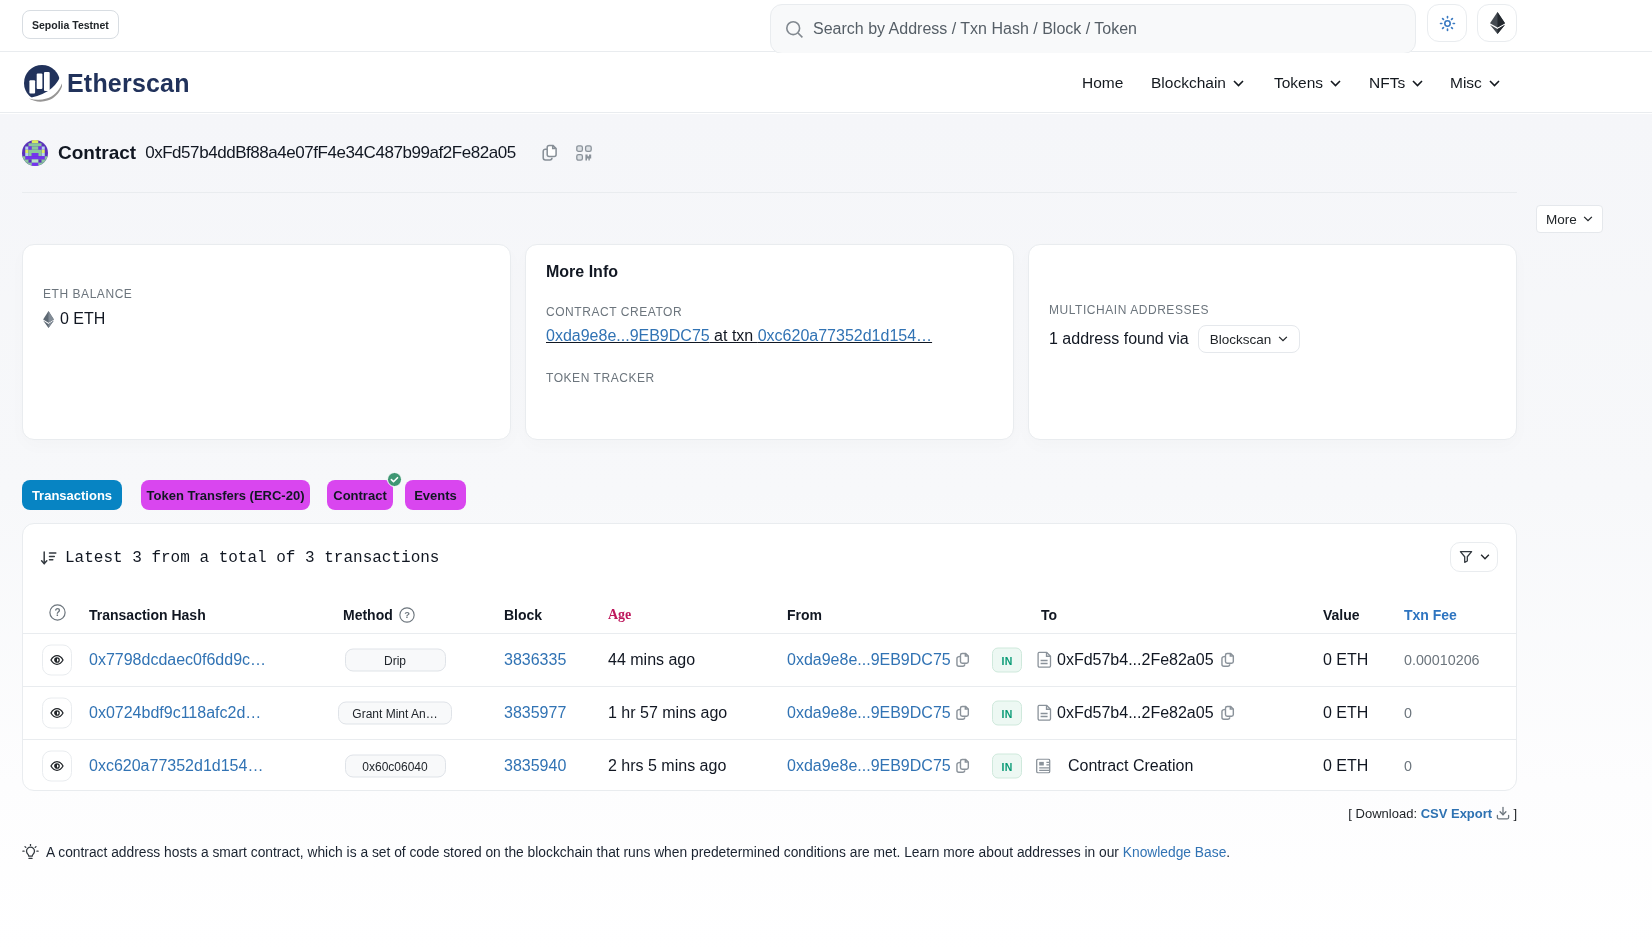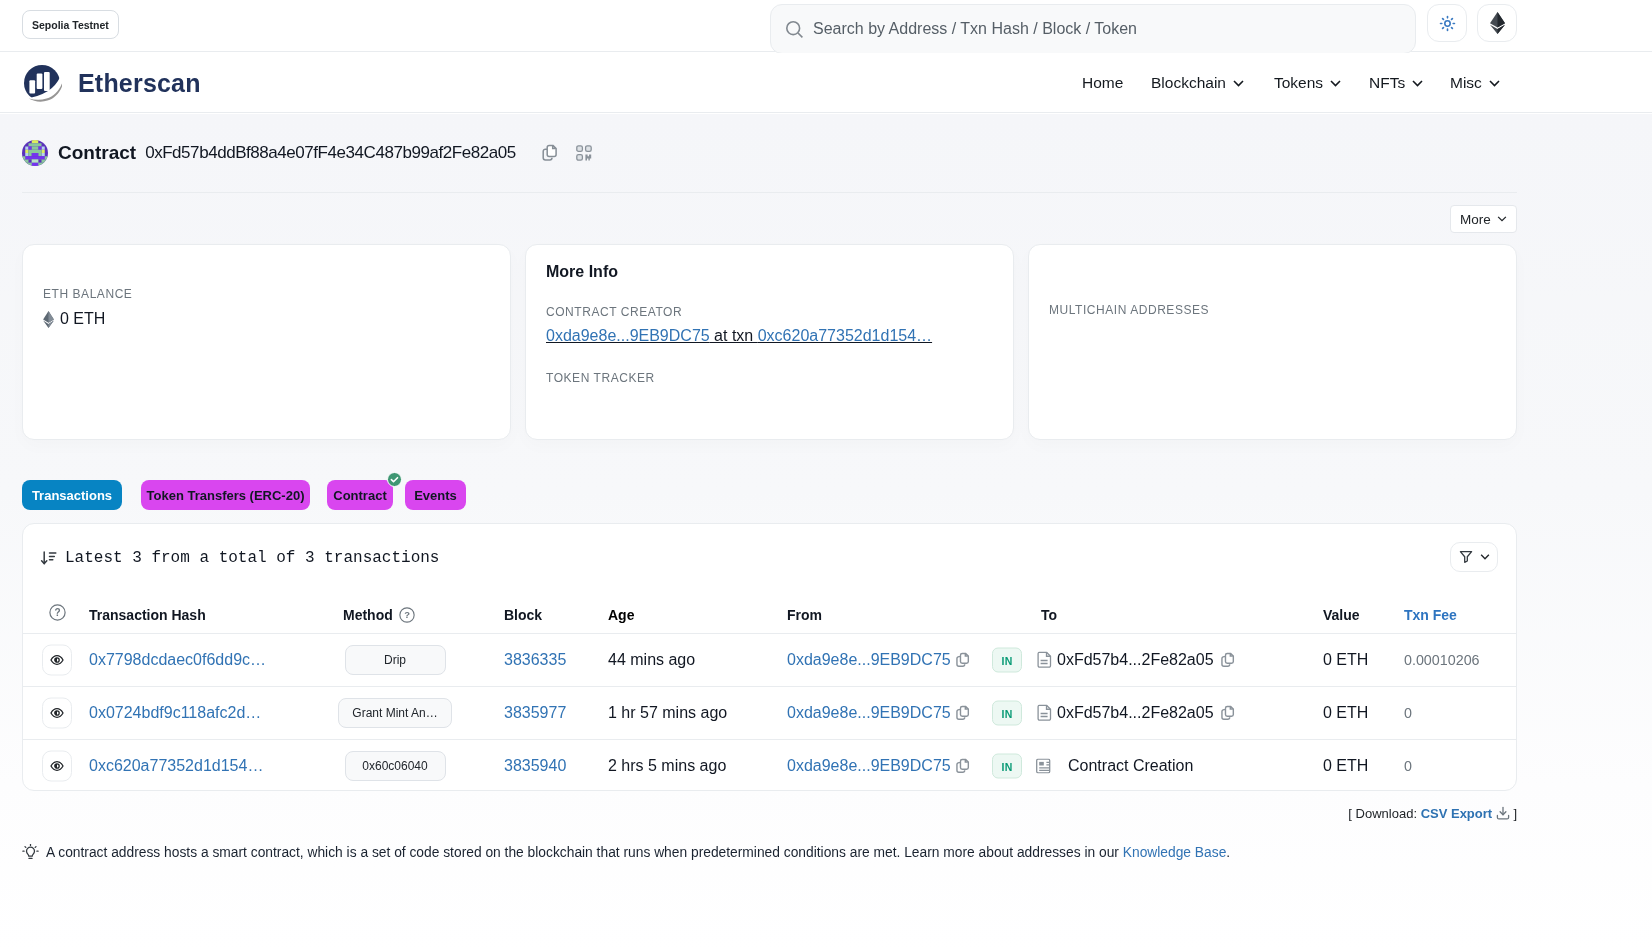--- a/index.html
+++ b/index.html
@@ -5,48 +5,48 @@
   * { margin:0; padding:0; box-sizing:border-box; }
   html,body { width:1652px; height:952px; overflow:hidden; }
   body { position:relative; font-family:"Liberation Sans",sans-serif; background:#fff; color:#081d35; }
   .abs { position:absolute; }
   .topbar { left:0; top:0; width:1652px; height:52px; background:#fff; border-bottom:1px solid #e9ecef; }
   .chip { left:22px; top:10px; height:29px; padding:0 9px; background:#fff; border:1px solid #d8dde2; border-radius:8px; font-size:10.5px; font-weight:700; color:#212529; display:flex; align-items:center; }
   .search { left:770px; top:4px; width:646px; height:50px; background:#f8f9fa; border:1px solid #e9ecef; border-radius:12px; display:flex; align-items:center; padding:0 14px; gap:9px; }
   .search span { color:#555e66; font-size:16px; }
   .sqbtn { top:4px; width:40px; height:38px; background:#fff; border:1px solid #e9ecef; border-radius:12px; display:flex; align-items:center; justify-content:center; }
   .header { left:0; top:53px; width:1652px; height:60px; background:#fff; border-bottom:1px solid #e9ecef; }
-  .logo { left:24px; top:63px; height:40px; display:flex; align-items:center; gap:16px; }
+  .logo { left:24px; top:63px; height:40px; display:flex; align-items:center; gap:5px; }
   .logo .lt { font-size:25px; font-weight:600; color:#21325b; letter-spacing:0.2px; }
   .nav { top:53px; height:60px; display:flex; align-items:center; font-size:15.5px; font-weight:500; color:#14191f; }
   .nav .cv { margin-left:7px; }
   .contentbg { left:0; top:114px; width:1652px; height:838px; background:linear-gradient(180deg,#f5f6f9 0%, #f7f8fa 45%, #fdfdfe 80%, #ffffff 100%); }
   .hrow { left:22px; top:139px; height:27px; display:flex; align-items:center; }
   .hrow .t1 { font-size:19px; font-weight:700; color:#111722; margin-left:10px; }
   .hrow .t2 { font-size:17px; font-weight:400; color:#111722; margin-left:9px; letter-spacing:-0.45px; }
   .divider { left:22px; top:192px; width:1495px; height:1px; background:#e9ecef; }
-  .morebtn { left:1450px; top:205px; width:67px; height:28px; background:#fff; border:1px solid #e5e8ec; border-radius:4px; display:flex; align-items:center; justify-content:center; gap:6px; font-size:13.5px; color:#212529; }
+  .morebtn { left:1536px; top:205px; width:67px; height:28px; background:#fff; border:1px solid #e5e8ec; border-radius:4px; display:flex; align-items:center; justify-content:center; gap:6px; font-size:13.5px; color:#212529; }
   .card { top:244px; width:489px; height:196px; background:#fff; border:1px solid #e9ecef; border-radius:12px; box-shadow:0 6px 18px rgba(18,29,48,0.02); padding:18px 20px; }
   .card h3 { font-size:16px; font-weight:700; color:#111722; }
   .lbl { font-size:12px; color:#6c757d; letter-spacing:0.55px; }
   .val { font-size:16px; color:#111722; }
   a, .lnk { color:#3173b4; text-decoration:none; }
   .pillbtn { height:28px; background:#fff; border:1px solid #e5e8ec; border-radius:8px; display:inline-flex; align-items:center; gap:7px; font-size:13.5px; color:#212529; padding:0 11px; }
   .tabs { left:22px; top:480px; height:30px; }
   .tab { position:absolute; top:0; height:30px; border-radius:8px; background:#d946ef; color:#111722; font-size:13px; font-weight:700; display:flex; align-items:center; justify-content:center; }
   .tab.active { background:#0784c3; color:#fff; }
   .tbl { left:22px; top:523px; width:1495px; height:268px; background:#fff; border:1px solid #e9ecef; border-radius:12px; }
   .fbtn { left:1450px; top:542px; width:48px; height:30px; background:#fff; border:1px solid #e9ecef; border-radius:10px; display:flex; align-items:center; justify-content:center; gap:7px; }
   .th { position:absolute; top:607px; font-size:14px; font-weight:700; color:#111722; }
   .hline { position:absolute; left:23px; width:1493px; height:1px; background:#e9ecef; }
   .row { position:absolute; left:23px; width:1493px; height:52px; }
   .cell { position:absolute; top:50%; transform:translateY(-50%); font-size:16px; color:#111722; white-space:nowrap; }
   .eyebtn { position:absolute; left:20px; top:50%; transform:translateY(-50%); width:30px; height:31px; border:1px solid #e9ecef; border-radius:9px; background:#fff; display:flex; align-items:center; justify-content:center; }
   .mpill { position:absolute; left:298px; width:150px; top:50%; transform:translateY(-50%); display:flex; justify-content:center; }
-  .mpill span { height:30px; min-width:101px; padding:0 13px; background:#f8f9fa; border:1px solid #dfe3e8; border-radius:8px; font-size:12px; color:#21262c; display:inline-flex; align-items:center; justify-content:center; white-space:nowrap; }
+  .mpill span { height:23px; min-width:101px; padding:0 13px; background:#f8f9fa; border:1px solid #dfe3e8; border-radius:8px; font-size:12px; color:#21262c; display:inline-flex; align-items:center; justify-content:center; white-space:nowrap; }
   .inb { position:absolute; left:970px; top:50%; transform:translateY(-50%); width:30px; height:25px; background:#edf8f3; border:1px solid #cfe9dc; border-radius:6px; color:#0a9b76; font-size:10.5px; font-weight:700; display:flex; align-items:center; justify-content:center; letter-spacing:0.2px; }
   .fee { font-size:14.3px; color:#6c757d; }
   .cell.lnk { color:#3173b4; }
   .csvrow { top:806px; left:22px; width:1495px; text-align:right; font-size:13px; color:#212529; }
   .note { left:22px; top:844px; display:flex; align-items:center; gap:7px; font-size:13.8px; color:#1a2330; }
   svg { display:block; }
 </style>
 </head>
 <body>
 
@@ -181,20 +181,26 @@
         <path d="M6 0L0 9.4l6 3.6 6-3.6z" fill="#5d6873"></path>
         <path d="M6 0v13l6-3.6z" fill="#828c96"></path>
         <path d="M0 10.7l6 3.7 6-3.7L6 19z" fill="#5d6873"></path>
         <path d="M6 14.4V19l6-8.3z" fill="#828c96"></path>
       </svg>
     0 ETH
   </div>
 </div>
 <div class="abs card" style="left:1028px;">
   <div class="lbl" style="margin-top:40px;">MULTICHAIN ADDRESSES</div>
+  <div class="val" style="margin-top:8px; display:flex; align-items:center; gap:9px;">
+    1 address found via
+    <span class="pillbtn">Blockscan <svg width="10" height="6" viewBox="0 0 11 7" fill="none" stroke="#212529" stroke-width="1.5">
+          <path d="M1 1l4.5 4.5L10 1"></path>
+        </svg></span>
+  </div>
 </div>
 <div class="abs card" style="left:525px;">
   <h3>More Info</h3>
   <div class="lbl" style="margin-top:24px;">CONTRACT CREATOR</div>
   <div class="val" style="margin-top:8px;text-decoration:underline;"><span class="lnk">0xda9e8e...9EB9DC75</span> at txn <span class="lnk">0xc620a77352d1d154…</span></div>
   <div class="lbl" style="margin-top:26px;">TOKEN TRACKER</div>
 </div>
 
 <div class="abs tabs">
   <div class="tab active" style="left:0; width:100px;">Transactions</div>
@@ -230,21 +236,21 @@
       <circle cx="8.5" cy="8.5" r="7.6"></circle>
       <text x="8.5" y="12" font-size="10" fill="#6c757d" stroke="none" text-anchor="middle" font-family="Liberation Sans">?</text>
     </svg>
   </div>
 <div class="abs th" style="left:89px;">Transaction Hash</div>
 <div class="abs th" style="left:343px; display:flex; gap:6px; align-items:center;">Method <svg width="16" height="16" viewBox="0 0 17 17" fill="none" stroke="#6c757d" stroke-width="1.2">
       <circle cx="8.5" cy="8.5" r="7.6"></circle>
       <text x="8.5" y="12" font-size="10" fill="#6c757d" stroke="none" text-anchor="middle" font-family="Liberation Sans">?</text>
     </svg></div>
 <div class="abs th" style="left:504px;">Block</div>
-<div class="abs th" style="left:608px; color:#000000;">Age</div>
+<div class="abs th" style="left:608px; color:#be185d;font-family:Liberation Serif, serif;">Age</div>
 <div class="abs th" style="left:787px;">From</div>
 <div class="abs th" style="left:1041px;">To</div>
 <div class="abs th" style="left:1323px;">Value</div>
 <div class="abs th" style="left:1404px; color:#2d74c0;">Txn Fee</div>
 <div class="hline" style="top:633px;"></div>
 
 <div class="abs row" style="left:22px; top:634px;">
   <div class="eyebtn">
       <svg width="14" height="11" viewBox="0 0 14 11" fill="none" stroke="#212529" stroke-width="1.3">
         <path d="M1 5.5C2.6 2.6 4.9 1.2 7 1.2s4.4 1.4 6 4.3c-1.6 2.9-3.9 4.3-6 4.3S2.6 8.4 1 5.5z"></path>

